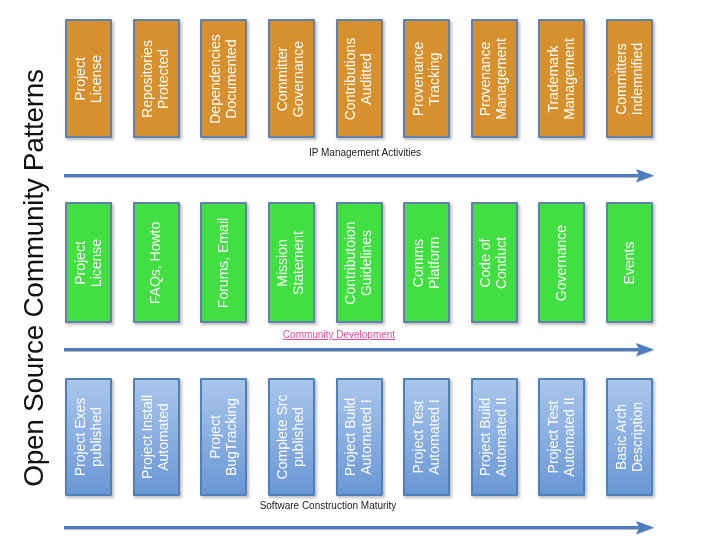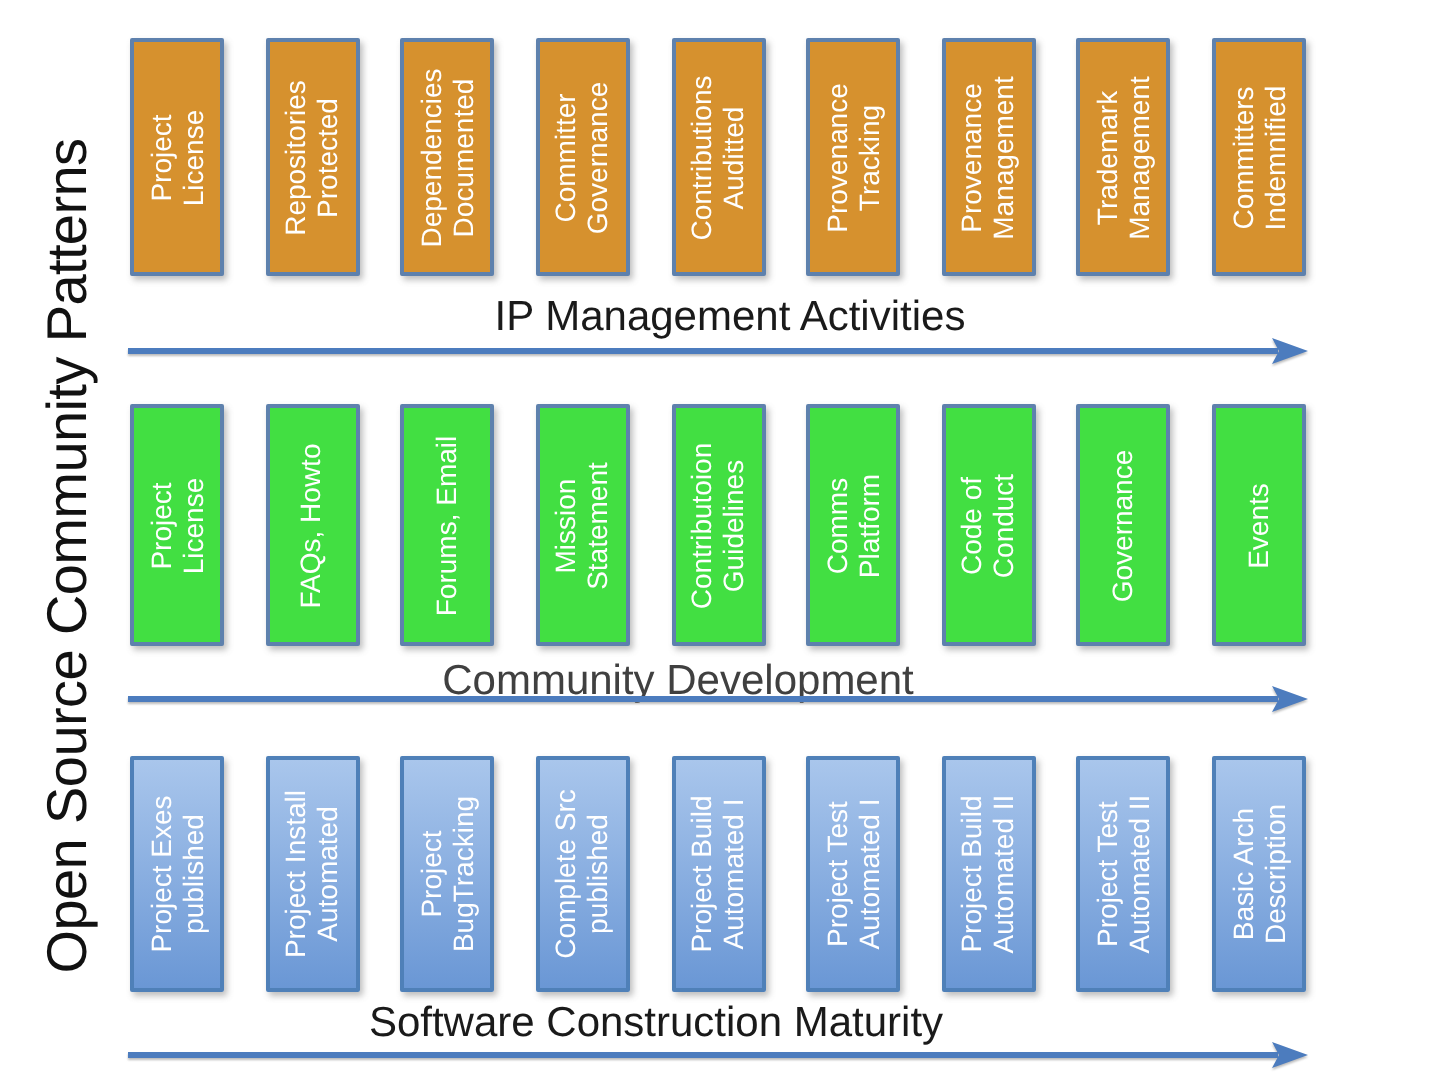--- a/index.html
+++ b/index.html
@@ -26,21 +26,21 @@
   }
   .box-label{
     position:absolute;left:50%;top:50%;width:112px;
     transform:translate(-50%,-50%) rotate(-90deg);
     text-align:center;color:#fff;font-size:14px;line-height:1.12;
     white-space:pre-line;
   }
   
   .band-label{
     position:absolute;transform:translateX(-50%);
-    font-size:21px;color:#1a1a1a;white-space:nowrap;
+    font-size:10px;color:#1a1a1a;white-space:nowrap;
   }
   .band-label-0{left:365px;top:147px;}
   .band-label-1{left:339px;top:329px;}
   .band-label-2{left:328px;top:500px;}
   
   .arrow{position:absolute;left:64px;width:590px;height:14px;}
   .arrow-0{top:168px;}
   .arrow-1{top:342px;}
   .arrow-2{top:520px;}
   .arrow svg{display:block;filter:drop-shadow(0.5px 1.5px 0.5px rgba(60,60,60,0.35));}
@@ -125,21 +125,21 @@
         <span class="box-label" style="color: rgb(255, 255, 255);">Code of
 Conduct</span>
       </div>
     <div class="box" style="background: rgb(66, 223, 66); border-color: rgb(94, 129, 173);">
         <span class="box-label" style="color: rgb(255, 255, 255);">Governance</span>
       </div>
     <div class="box" style="background: rgb(66, 223, 66); border-color: rgb(94, 129, 173);">
         <span class="box-label" style="color: rgb(255, 255, 255);">Events</span>
       </div>
   </div>
-  <div class="band-label band-label-1" style="color: #404040;">Community Development</div>
+  <div class="band-label band-label-1" style="color: #ec4899; text-decoration: underline;">Community Development</div>
   <div class="arrow arrow-1">
     <svg width="590" height="14" viewBox="0 0 590 14">
       <line class="arrow-line" x1="0" y1="7.5" x2="575" y2="7.5" stroke="#4C7CBE" stroke-width="3"></line>
       <path class="arrow-head" d="M590,7.5 L572,1 L575.5,7.5 L572,14 Z" fill="#4C7CBE"></path>
     </svg>
   </div>
 
   <div class="row row-2">
     <div class="box" style="background: linear-gradient(rgb(169, 198, 236), rgb(106, 151, 213)); border-color: rgb(79, 128, 184);">
         <span class="box-label" style="color: rgb(255, 255, 255);">Project Exes

